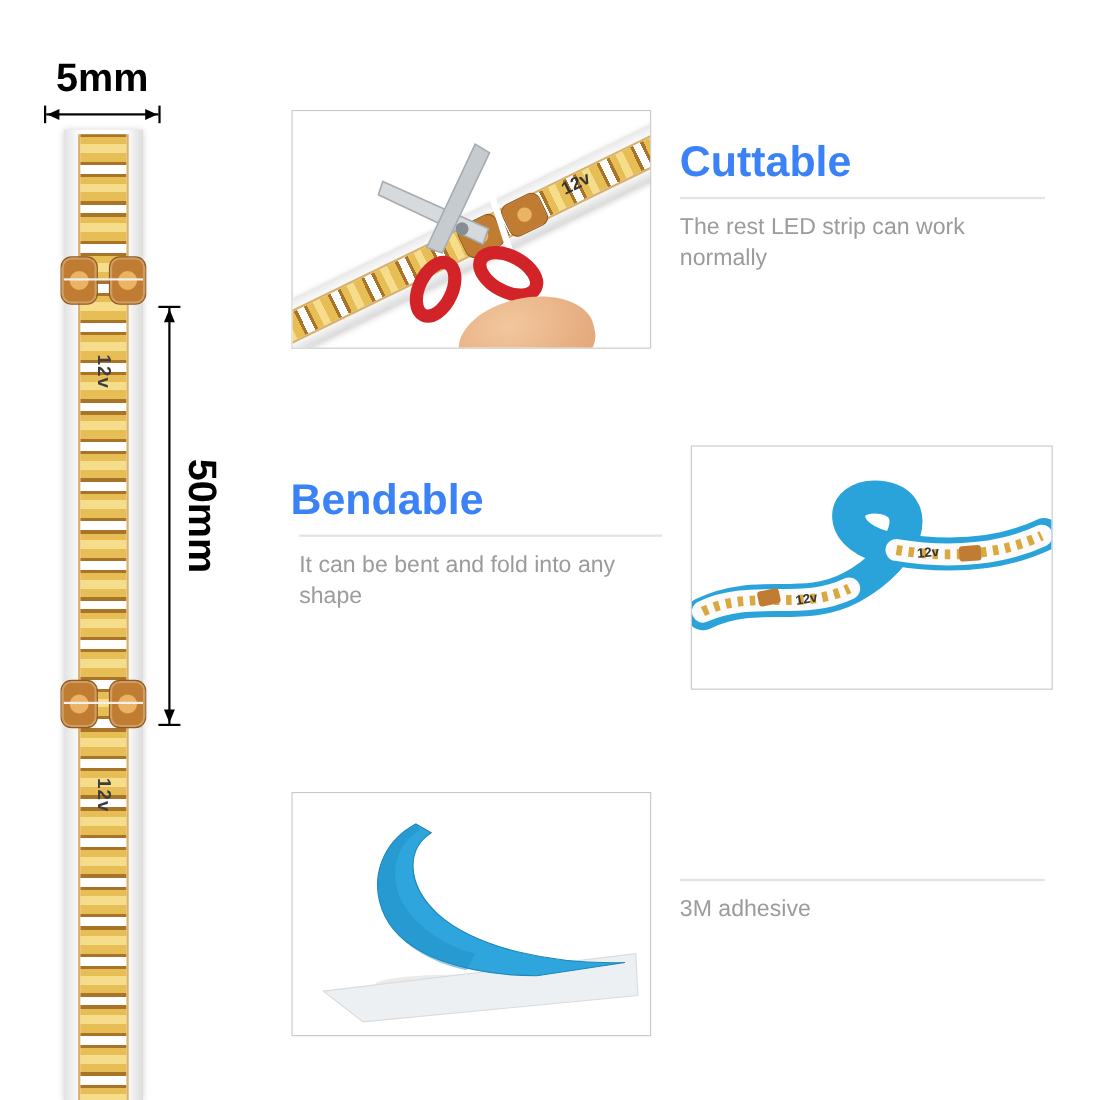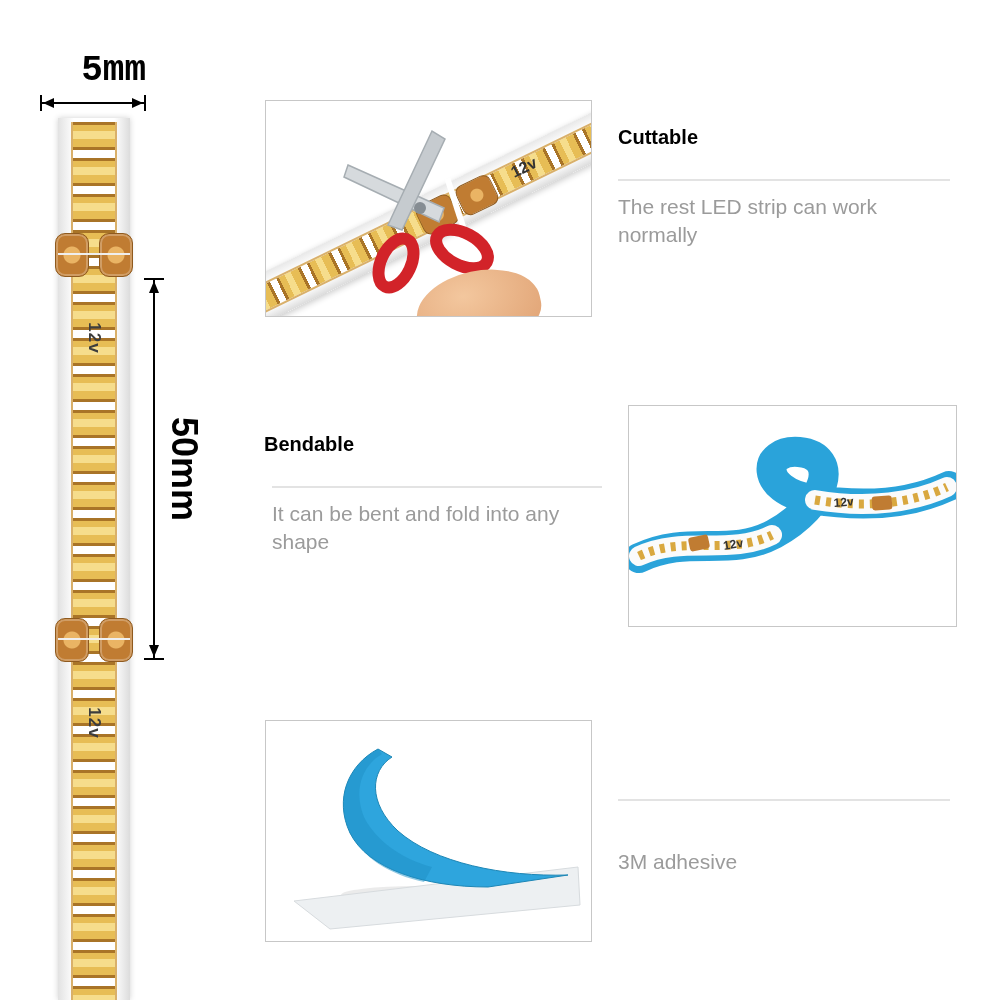--- a/index.html
+++ b/index.html
@@ -28,21 +28,21 @@
     border:1px solid #8f5a1e;box-shadow:inset 0 0 0 2px rgba(255,255,255,.25);
   }
   .pad.l{left:-3px}.pad.r{right:-3px}
   .cutline{position:absolute;left:0;right:0;top:20px;height:2px;background:#efefef;}
   .v-label{
     position:absolute;left:50%;transform:translateX(-50%) rotate(90deg);
     font-size:17px;font-weight:bold;color:#3d3d3d;letter-spacing:1px;white-space:nowrap;
   }
 
   
-  .width-dim{position:absolute;left:40px;top:50px;width:106px;text-align:right;font-family:Liberation Mono, monospace;}
+  .width-dim{position:absolute;left:40px;top:50px;width:106px;text-align:center;}
   .dim-label{font-size:36px;font-weight:bold;color:#000;}
   .h-arrow{position:relative;margin-top:4px;height:16px;}
   .h-arrow .line{position:absolute;left:2px;right:2px;top:7px;height:2px;background:#000;}
   .h-arrow .tick{position:absolute;top:0;width:2px;height:16px;background:#000;}
   .h-arrow .tick.l{left:0}.h-arrow .tick.r{right:0}
   .h-arrow .head{position:absolute;top:3px;width:0;height:0;border-top:5px solid transparent;border-bottom:5px solid transparent;}
   .h-arrow .head.l{left:3px;border-right:11px solid #000;}
   .h-arrow .head.r{right:3px;border-left:11px solid #000;}
 
   .length-dim{position:absolute;left:144px;top:278px;width:72px;height:382px;}
@@ -52,32 +52,32 @@
   .length-dim .head{position:absolute;left:5px;width:0;height:0;border-left:5px solid transparent;border-right:5px solid transparent;}
   .length-dim .head.t{top:3px;border-bottom:12px solid #000;}
   .length-dim .head.b{bottom:3px;border-top:12px solid #000;}
   .length-label{
     position:absolute;left:40px;top:191px;white-space:nowrap;
     transform:translate(-50%,-50%) rotate(90deg);
     font-size:36px;font-weight:bold;color:#000;
   }
 
   
-  .feature-title{position:absolute;font-size:20px;font-weight:bold;color:#000000;}
+  .feature-title{position:absolute;font-size:39px;font-weight:bold;color:#3b82f6;}
   .feature-divider{position:absolute;height:2px;background:#e3e3e3;}
   .feature-desc{position:absolute;font-size:21px;color:#9b9b9b;line-height:1.35;}
   #title-cut{left:618px;top:126px;}
   #div-cut{left:618px;top:179px;width:332px;}
   #desc-cut{left:618px;top:193px;width:330px;}
   #title-bend{left:264px;top:433px;}
   #div-bend{left:272px;top:486px;width:330px;}
   #desc-bend{left:272px;top:500px;width:330px;}
   #title-tape{left:618px;top:746px;}
   #div-tape{left:618px;top:799px;width:332px;}
-  #desc-tape{left:618px;top:813px;width:330px;margin-top:35px;}
+  #desc-tape{left:618px;top:813px;width:330px;}
 
   
   .img-frame{position:absolute;background:#fff;border:1px solid #c7c7c7;overflow:hidden;}
   #frame-cut{left:265px;top:100px;width:325px;height:215px;}
   #frame-bend{left:628px;top:405px;width:327px;height:220px;}
   #frame-tape{left:265px;top:720px;width:325px;height:220px;}
 
   
   .mini-strip{
     position:absolute;left:-70px;top:90px;width:480px;height:46px;

